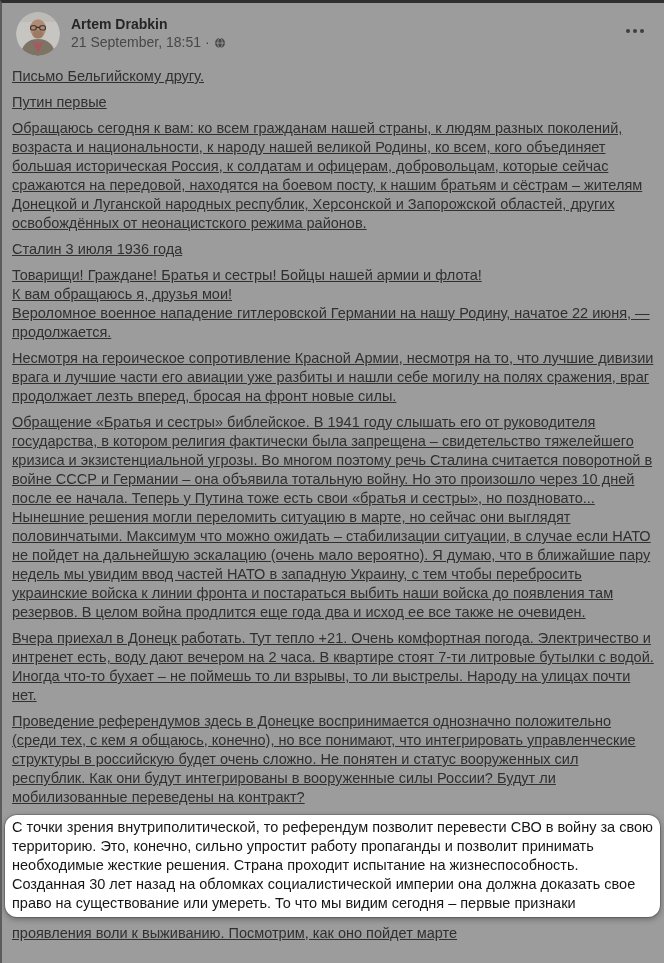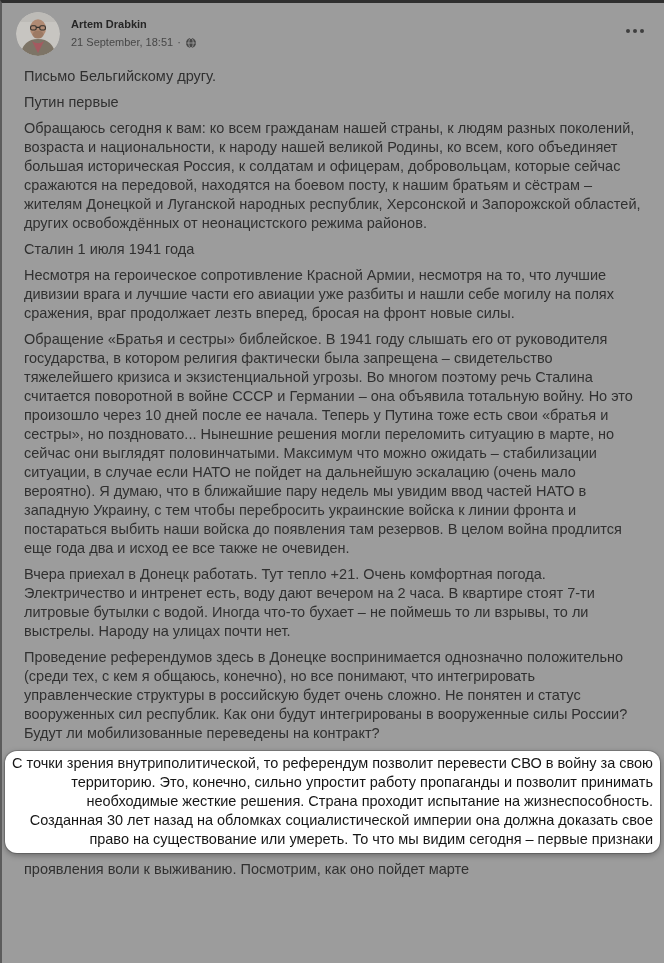--- a/index.html
+++ b/index.html
@@ -31,57 +31,57 @@
     position: relative;
   }
   .avatar {
     width: 44px; height: 44px; border-radius: 50%;
     overflow: hidden; flex: 0 0 44px;
     cursor: pointer;
   }
   .avatar svg { display: block; width: 44px; height: 44px; }
   .header-text { margin-left: 11px; padding-top: 2px; }
   .author {
-    font-size: 11px; font-weight: 700; color: var(--author-text);
+    font-size: 14px; font-weight: 700; color: var(--author-text);
     line-height: 20px; cursor: pointer;
   }
   .meta {
     display: flex; align-items: center; gap: 4px;
-    font-size: 11px; color: var(--meta-text); line-height: 17px;
+    font-size: 14px; color: var(--meta-text); line-height: 17px;
   }
   .meta .globe svg { display: block; width: 12px; height: 12px; }
   .more-btn {
     position: absolute; right: 18px; top: 20px;
     display: flex; gap: 3px; padding: 6px 2px; cursor: pointer;
   }
   .more-btn i {
     width: 4px; height: 4px; border-radius: 50%;
     background: var(--icon-color); display: block;
   }
 
   
   .body-text {
     padding: 4px 10px 6px 10px;
     font-size: 14.5px;
     line-height: 19px;
   }
   .body-text p {
-    margin: 7px 12px;
+    margin: 7px 0;
     white-space: pre-line;
+    text-decoration: underline;
   }
   .boxed {
     position: relative;
     margin: 8px -6px 0 -7px;
     padding: 3px 7px 4px 7px;
     background: var(--highlight-background);
     border-radius: 12px;
     box-shadow: 0 0 0 1px rgba(0,0,0,0.18), 0 2px 6px rgba(0,0,0,0.35);
     color: var(--highlight-text);
     white-space: pre-line;
-    text-align: right;
   }
   .trailing {
     margin: 3px 0 0 0;
     white-space: pre-line;
   }
 </style>
 </head>
 <body>
 
 <div class="post">
@@ -126,21 +126,24 @@
       <i></i>
       <i></i>
       <i></i>
     </div>
   </div>
 
   <div class="body-text">
     <p>Письмо Бельгийскому другу.</p>
     <p>Путин первые</p>
     <p>Обращаюсь сегодня к вам: ко всем гражданам нашей страны, к людям разных поколений, возраста и национальности, к народу нашей великой Родины, ко всем, кого объединяет большая историческая Россия, к солдатам и офицерам, добровольцам, которые сейчас сражаются на передовой, находятся на боевом посту, к нашим братьям и сёстрам – жителям Донецкой и Луганской народных республик, Херсонской и Запорожской областей, других освобождённых от неонацистского режима районов.</p>
-    <p>Сталин 1 июля 1941 года</p>
+    <p>Сталин 3 июля 1936 года</p>
+    <p>Товарищи! Граждане! Братья и сестры! Бойцы нашей армии и флота!
+К вам обращаюсь я, друзья мои!
+Вероломное военное нападение гитлеровской Германии на нашу Родину, начатое 22 июня, — продолжается.</p>
     <p>Несмотря на героическое сопротивление Красной Армии, несмотря на то, что лучшие дивизии врага и лучшие части его авиации уже разбиты и нашли себе могилу на полях сражения, враг продолжает лезть вперед, бросая на фронт новые силы.</p>
     <p>Обращение «Братья и сестры» библейское. В 1941 году слышать его от руководителя государства, в котором религия фактически была запрещена – свидетельство тяжелейшего кризиса и экзистенциальной угрозы. Во многом поэтому речь Сталина считается поворотной в войне СССР и Германии – она объявила тотальную войну. Но это произошло через 10 дней после ее начала. Теперь у Путина тоже есть свои «братья и сестры», но поздновато... Нынешние решения могли переломить ситуацию в марте, но сейчас они выглядят половинчатыми. Максимум что можно ожидать – стабилизации ситуации, в случае если НАТО не пойдет на дальнейшую эскалацию (очень мало вероятно). Я думаю, что в ближайшие пару недель мы увидим ввод частей НАТО в западную Украину, с тем чтобы перебросить украинские войска к линии фронта и постараться выбить наши войска до появления там резервов. В целом война продлится еще года два и исход ее все также не очевиден.</p>
     <p>Вчера приехал в Донецк работать. Тут тепло +21. Очень комфортная погода. Электричество и интренет есть, воду дают вечером на 2 часа. В квартире стоят 7-ти литровые бутылки с водой. Иногда что-то бухает – не поймешь то ли взрывы, то ли выстрелы. Народу на улицах почти нет.</p>
     <p>Проведение референдумов здесь в Донецке воспринимается однозначно положительно (среди тех, с кем я общаюсь, конечно), но все понимают, что интегрировать управленческие структуры в российскую будет очень сложно. Не понятен и статус вооруженных сил республик. Как они будут интегрированы в вооруженные силы России? Будут ли мобилизованные переведены на контракт?</p>
     <div class="boxed">С точки зрения внутриполитической, то референдум позволит перевести СВО в войну за свою территорию. Это, конечно, сильно упростит работу пропаганды и позволит принимать необходимые жесткие решения. Страна проходит испытание на жизнеспособность. Созданная 30 лет назад на обломках социалистической империи она должна доказать свое право на существование или умереть. То что мы видим сегодня – первые признаки</div>
     <p class="trailing">проявления воли к выживанию. Посмотрим, как оно пойдет марте</p>
   </div>
 
 </div>
 

